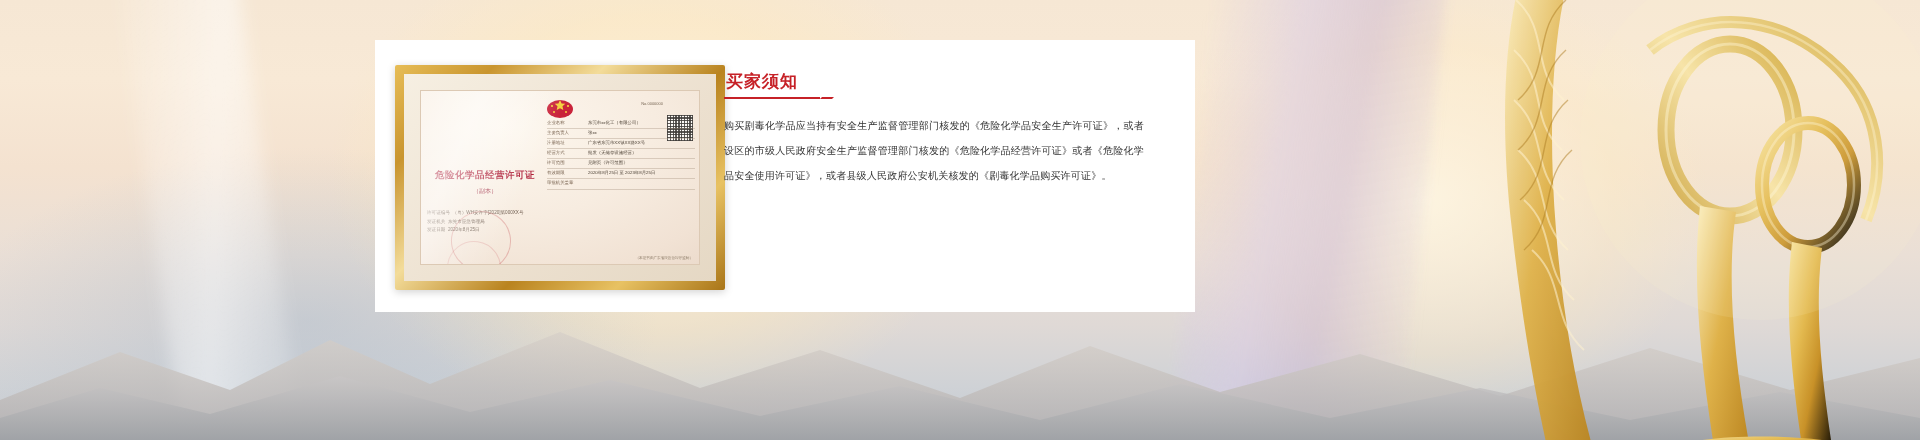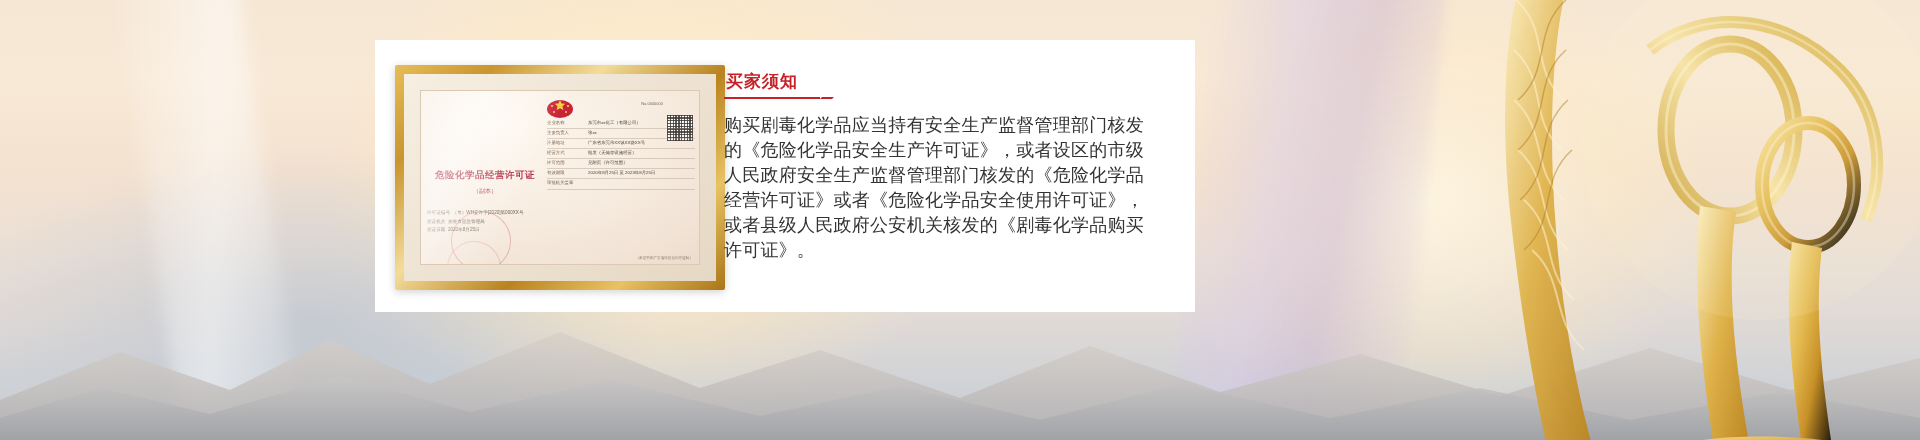--- a/index.html
+++ b/index.html
@@ -305,21 +305,21 @@
     bottom: 0;
     width: 12px;
     height: 2px;
     background: #c62127;
     transform: skewX(-45deg);
     transform-origin: left bottom;
   }
   .para {
     margin: 0;
     color: #333333;
-    font-size: 18px;
+    font-size: 10px;
     line-height: 25px;
     letter-spacing: 0.2px;
     text-align: justify;
     text-justify: inter-ideograph;
   }
   .para.first { margin-top: 14px; }
   .para.indent { text-indent: 2em; margin-top: 2px; }
 </style>
 </head>
 <body>

